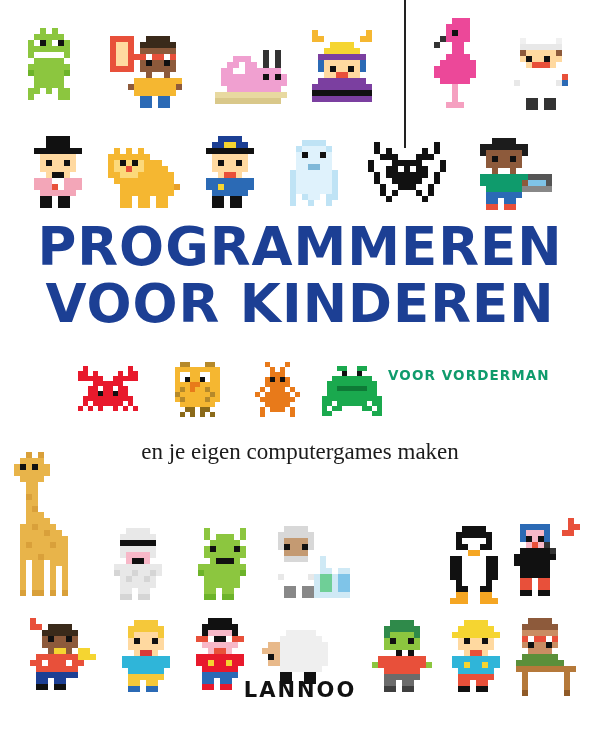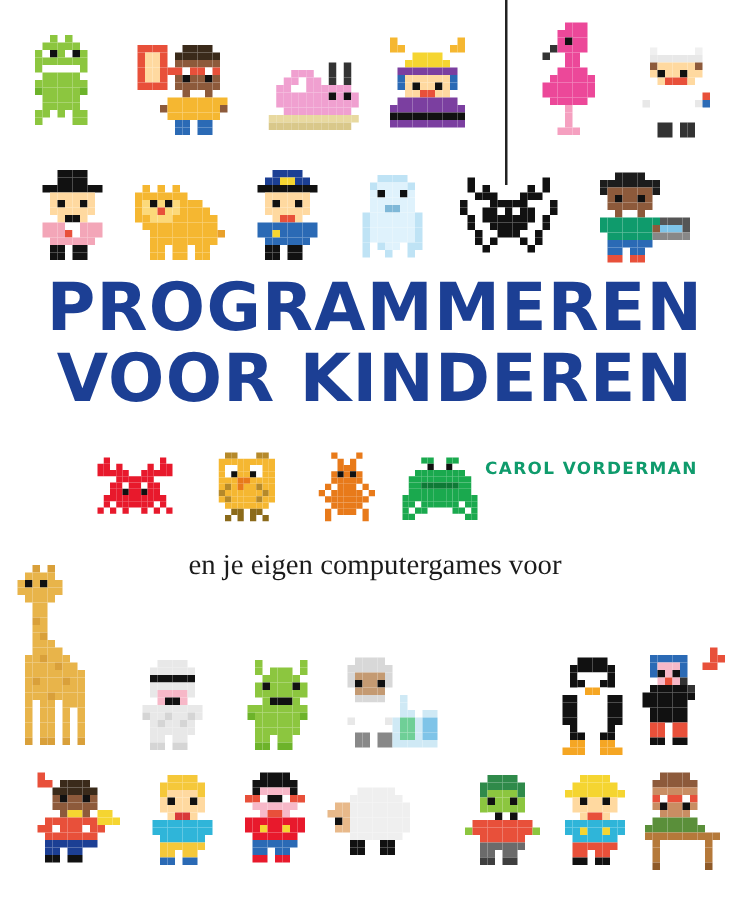--- a/index.html
+++ b/index.html
@@ -1030,21 +1030,21 @@
       <i style="grid-area:12/4/13/5;background:#e8503a"></i>
       <i style="grid-area:12/6/13/7;background:#e8503a"></i>
       <i style="grid-area:12/7/13/8;background:#e8503a"></i>
   </div>
 
   <div class="title-block">
     <div class="title-line l1">PROGRAMMEREN</div>
     <div class="title-line l2">VOOR KINDEREN</div>
   </div>
 
-  <div class="author">CAROL VORDERMAN</div>
+  <div class="author">VOOR VORDERMAN</div>
 
   <div class="sprite" style="left:78px; top:366px; width:60px; height:45px; grid-template-columns:repeat(12,5px); grid-template-rows:repeat(9,5px);">
     <i style="grid-area:1/2/2/3;background:#e8192c"></i>
       <i style="grid-area:1/11/2/12;background:#e8192c"></i>
     <i style="grid-area:2/1/3/2;background:#e8192c"></i>
       <i style="grid-area:2/2/3/3;background:#e8192c"></i>
       <i style="grid-area:2/4/3/5;background:#e8192c"></i>
       <i style="grid-area:2/9/3/10;background:#e8192c"></i>
       <i style="grid-area:2/11/3/12;background:#e8192c"></i>
       <i style="grid-area:2/12/3/13;background:#e8192c"></i>
@@ -1317,21 +1317,21 @@
       <i style="grid-area:9/9/10/10;background:#1aa94e"></i>
       <i style="grid-area:9/10/10/11;background:#1aa94e"></i>
       <i style="grid-area:9/12/10/13;background:#1aa94e"></i>
     <i style="grid-area:10/1/11/2;background:#1aa94e"></i>
       <i style="grid-area:10/2/11/3;background:#1aa94e"></i>
       <i style="grid-area:10/11/11/12;background:#1aa94e"></i>
       <i style="grid-area:10/12/11/13;background:#1aa94e"></i>
   </div>
 
   <div class="subtitle">
-    <div>en je eigen computergames voor</div>
+    <div>en je eigen computergames maken</div>
   </div>
 
   <div class="sprite" style="left:14px; top:452px; width:84px; height:150px; grid-template-columns:repeat(14,6px); grid-template-rows:repeat(25,6px);">
     <i style="grid-area:1/3/2/4;background:#d9a03a"></i>
       <i style="grid-area:1/5/2/6;background:#d9a03a"></i>
     <i style="grid-area:2/2/3/3;background:#e8b44a"></i>
       <i style="grid-area:2/3/3/4;background:#e8b44a"></i>
       <i style="grid-area:2/4/3/5;background:#e8b44a"></i>
       <i style="grid-area:2/5/3/6;background:#e8b44a"></i>
     <i style="grid-area:3/1/4/2;background:#e8b44a"></i>
@@ -2330,14 +2330,15 @@
     <i style="grid-area:10/2/11/3;background:#b5793a"></i>
       <i style="grid-area:10/9/11/10;background:#b5793a"></i>
     <i style="grid-area:11/2/12/3;background:#b5793a"></i>
       <i style="grid-area:11/9/12/10;background:#b5793a"></i>
     <i style="grid-area:12/2/13/3;background:#b5793a"></i>
       <i style="grid-area:12/9/13/10;background:#b5793a"></i>
     <i style="grid-area:13/2/14/3;background:#8f5a28"></i>
       <i style="grid-area:13/9/14/10;background:#8f5a28"></i>
   </div>
 
+  <div class="publisher">LANNOO</div>
 
 </div>
 
 </body></html>

